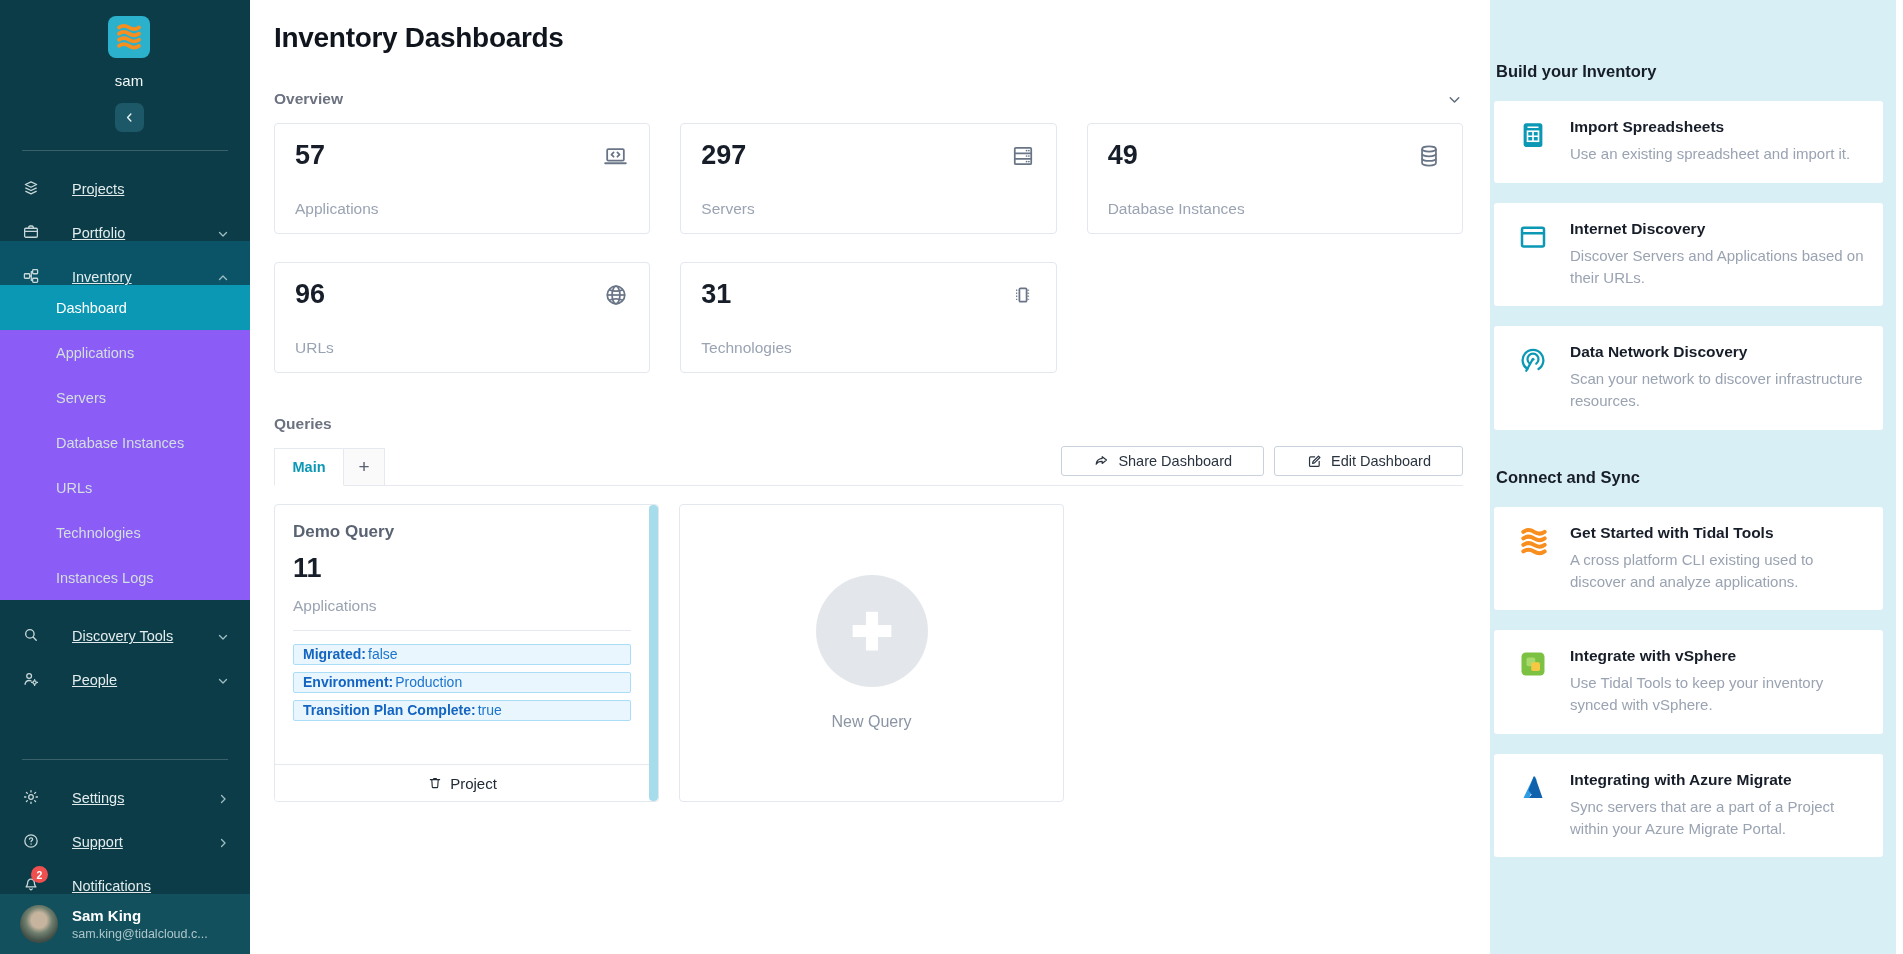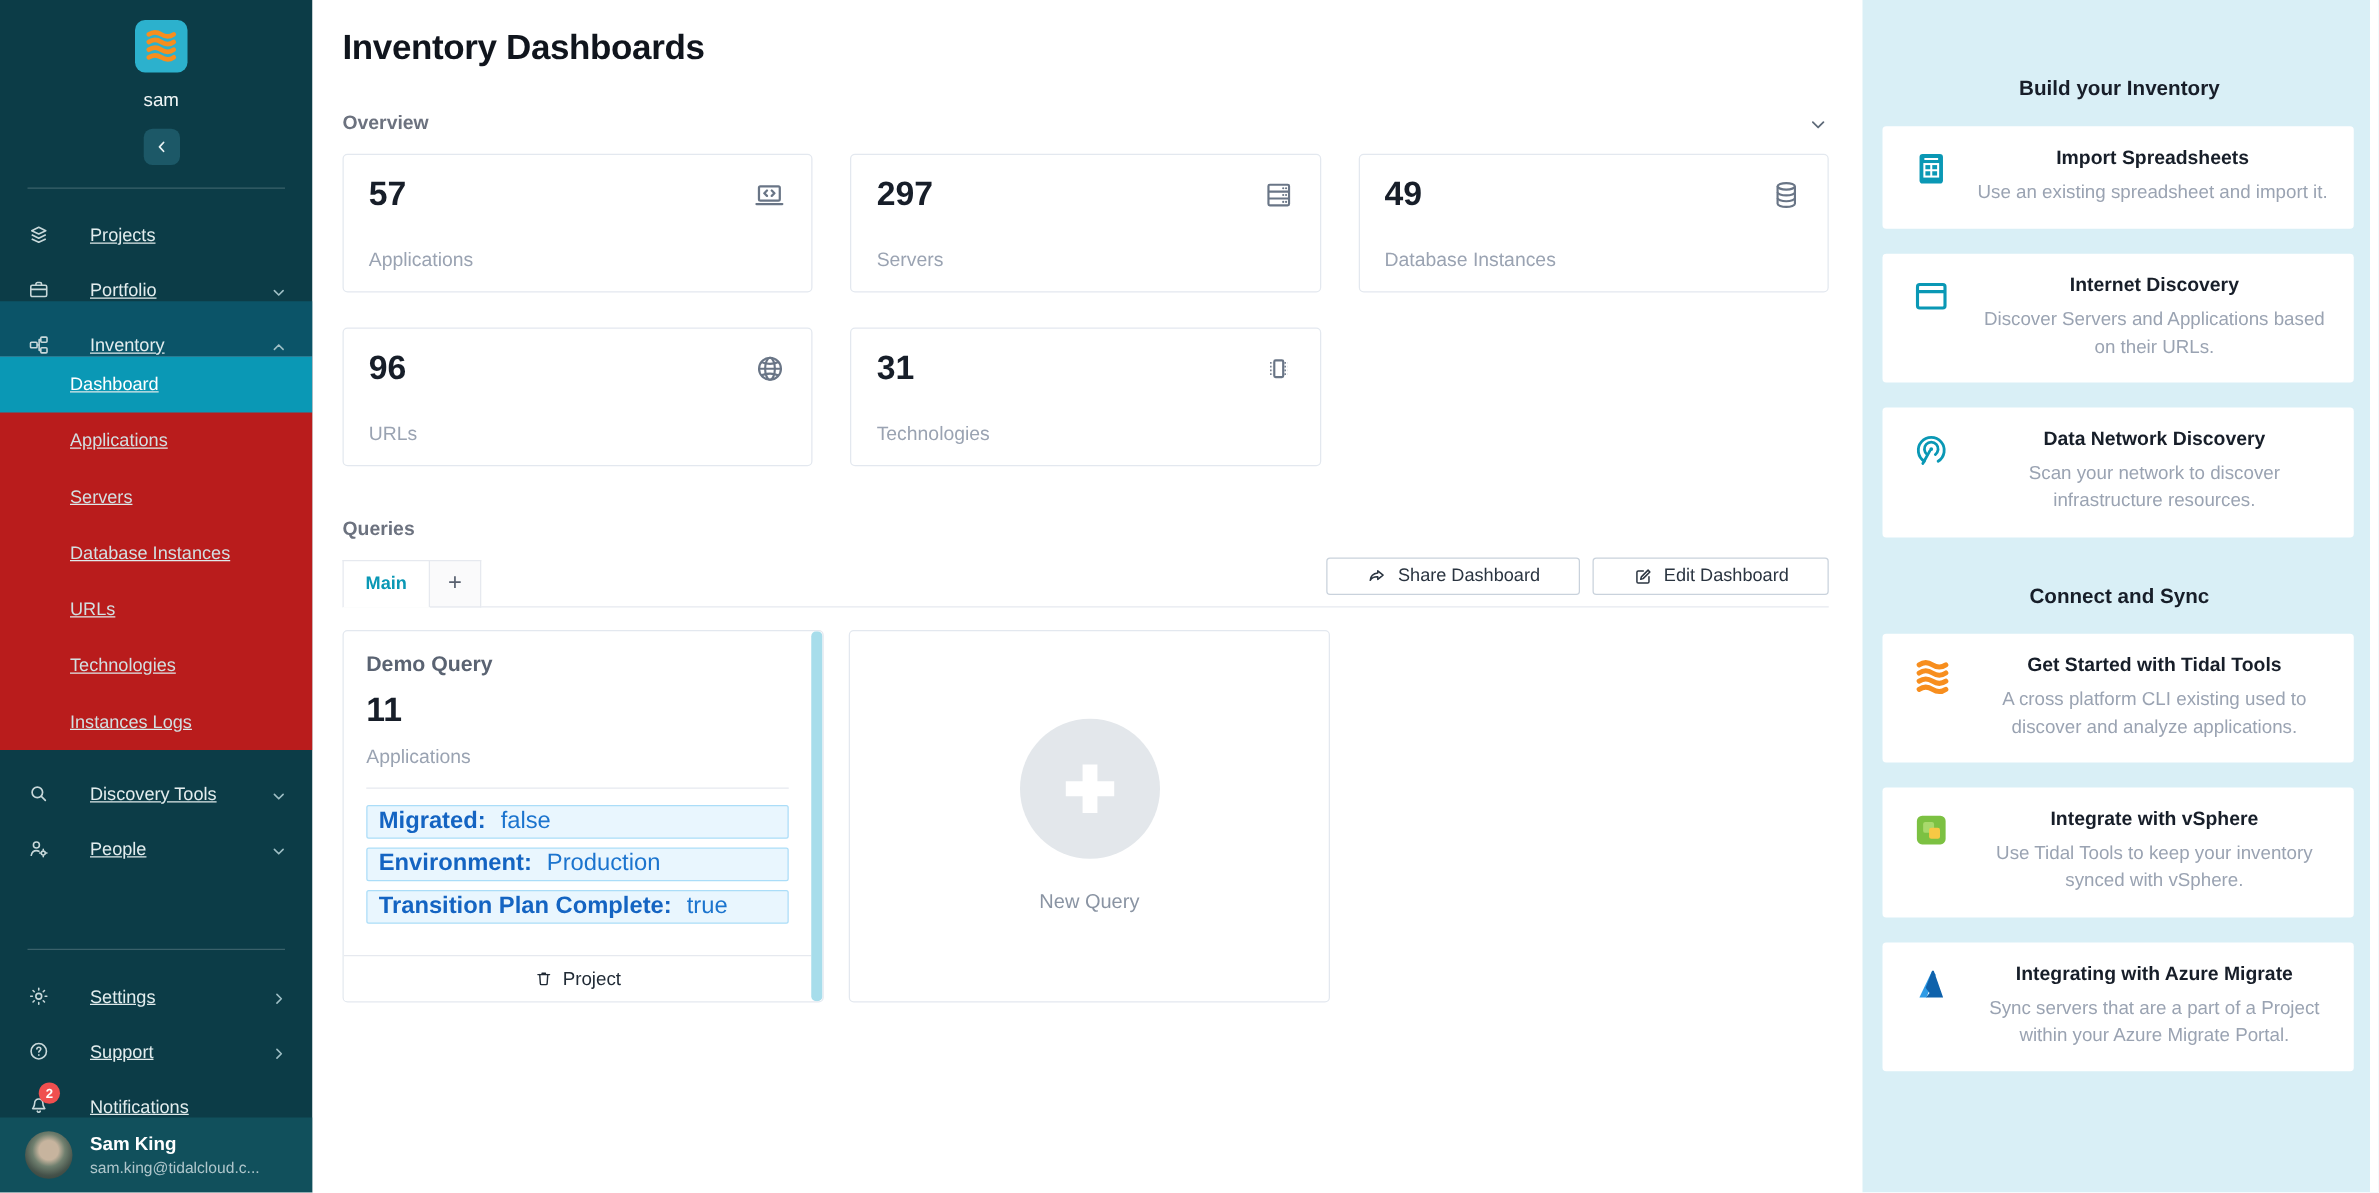--- a/index.html
+++ b/index.html
@@ -17,21 +17,21 @@
   .side-head { display:flex; align-items:center; gap:14px; padding:16px 14px 14px 22px;flex-direction:column; }
   .logo-sq { width:42px; height:42px; border-radius:8px; background:#2CB1CD; display:flex; align-items:center; justify-content:center; flex:none; }
   .ws-name { flex:1; color:#F2F7F7; font-size:15px; }
   .collapse-btn { width:29px; height:29px; border-radius:7px; background:#1C5867; display:flex; align-items:center; justify-content:center; cursor:pointer; }
   .side-divider { border-top:1px solid rgba(223,233,234,.22); margin:4px 22px 2px 22px; }
   .nav-item { height:44px; display:flex; align-items:flex-end; gap:32px; padding:0 20px 0 22px; cursor:pointer;text-decoration:underline; }
   .nav-item .nicon { width:18px; color:#C8D8DA; flex:none; }
   .nav-item .nlabel { flex:1; color:#E3EDEE; }
   .nav-item .chev { color:#9FBFC5; }
   .nav-item.expanded { background:#0B5468; }
-  .submenu { background:#b91c1c;text-decoration:underline; }
+  .submenu { background:#8b5cf6; }
   .submenu-item { height:45px; display:flex; align-items:center; padding-left:56px; color:#D3DFE1; cursor:pointer; }
   .submenu-item.active { background:#0A98B5; color:#FFFFFF; }
   .side-spacer { flex:1; }
   .bell-wrap { position:relative; width:18px; flex:none; }
   .nbadge { position:absolute; top:-10px; left:9px; min-width:17px; height:17px; border-radius:9px; background:#F04F4F; color:#fff; font-size:10.5px; font-weight:700; display:flex; align-items:center; justify-content:center; padding:0 3px; }
   .user-sec { background:#11505C; height:60px; display:flex; align-items:center; gap:14px; padding:0 14px 0 20px; }
   .avatar { width:38px; height:38px; border-radius:50%; flex:none;
     background:radial-gradient(circle at 50% 40%, #C7B49E 0 26%, #70806F 44%, #45524A 68%, #2B3634 100%); }
   .user-name { font-size:15px; font-weight:700; color:#FFFFFF; }
   .user-email { font-size:12.5px; color:#AFC6CB; margin-top:3px; }
@@ -54,29 +54,29 @@
   .btn { height:30px; display:inline-flex; align-items:center; gap:8px; padding:0 31px; background:#fff; border:1px solid #C9D2DC; border-radius:3px; font-size:14.5px; color:#2A3440; cursor:pointer; font-family:inherit; }
   .btn svg { color:#2A3440; }
   .query-row { margin-top:18px; display:flex; gap:20px; }
   .dq-card { width:385px; height:298px; border:1px solid #E3E8EF; border-radius:4px; background:#fff; position:relative; overflow:hidden; }
   .dq-strip { position:absolute; top:0; right:0; width:9px; height:100%; background:#A7DDEB; border-radius:4px; }
   .dq-inner { padding:17px 27px 0 18px; }
   .dq-title { color:#5A6372; font-weight:700; font-size:17px; }
   .dq-value { margin-top:11px; font-size:27px; font-weight:700; color:#171E29; }
   .dq-label { margin-top:13px; color:#9AA3B2; font-size:15.5px; }
   .dq-hr { margin:15px 0 13px; border:none; border-top:1px solid #E6E9EF; }
-  .chip { display:flex; gap:12px; margin-bottom:7px; background:#E9F6FE; border:1px solid #ABDDF8; border-radius:2px; padding:1px 9px 2px; font-size:19px; color:#1B74CE; white-space:nowrap; overflow:hidden; }
+  .chip { display:flex; gap:2px; margin-bottom:7px; background:#E9F6FE; border:1px solid #ABDDF8; border-radius:2px; padding:1px 9px 2px; font-size:14px; color:#1B74CE; white-space:nowrap; overflow:hidden; }
   .chip b { color:#1464C2; font-weight:700; }
   .dq-footer { position:absolute; left:0; right:9px; bottom:0; height:37px; border-top:1px solid #E6E9EF; display:flex; align-items:center; justify-content:center; gap:7px; font-size:15px; color:#212B36; cursor:pointer; background:#fff; }
   .nq-card { width:385px; height:298px; border:1px solid #E3E8EF; border-radius:4px; background:#fff; display:flex; flex-direction:column; align-items:center; justify-content:center; cursor:pointer; }
   .nq-circle { width:112px; height:112px; border-radius:50%; background:#E3E7EB; display:flex; align-items:center; justify-content:center; }
   .nq-label { margin-top:26px; color:#8A94A3; font-size:16px; }
 
   
-  .rpanel { width:413px; min-width:413px; background:#D9EFF6; padding:62px 20px 0 16px; position:relative; overflow:hidden;text-align:center; }
+  .rpanel { width:413px; min-width:413px; background:#D9EFF6; padding:62px 20px 0 4px; position:relative; overflow:hidden; }
   .rp-scroll { position:absolute; top:0; right:0; bottom:0; width:7px; background:#FFFFFF; }
   .rp-heading { font-size:16.5px; font-weight:700; color:#171E29; margin:0 0 20px 2px; }
   .rp-heading.second { margin-top:38px; }
   .rp-card { background:#fff; border-radius:3px; padding:17px 18px 18px 24px; margin-bottom:20px; display:flex; gap:20px; cursor:pointer; }
   .rp-icon { width:32px; flex:none; padding-top:2px; }
   .rp-title { font-size:15.5px; font-weight:700; color:#171E29; }
   .rp-desc { margin-top:7px; font-size:15px; color:#9AA3B2; line-height:1.45; }
 </style>
 </head>
 <body>

